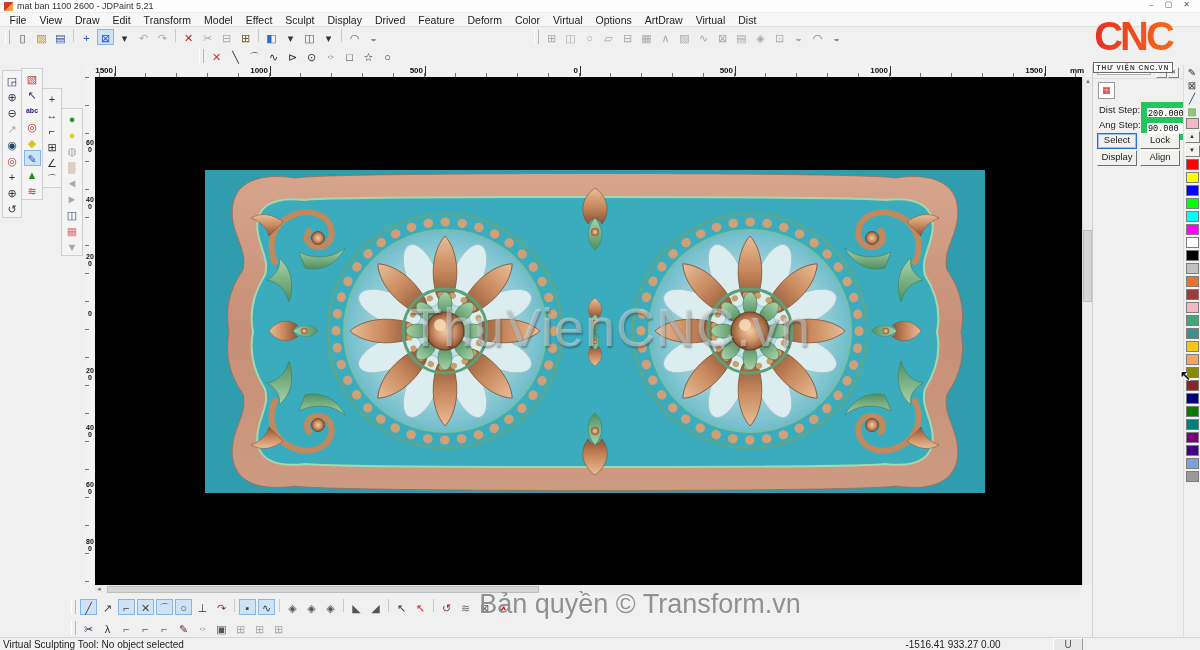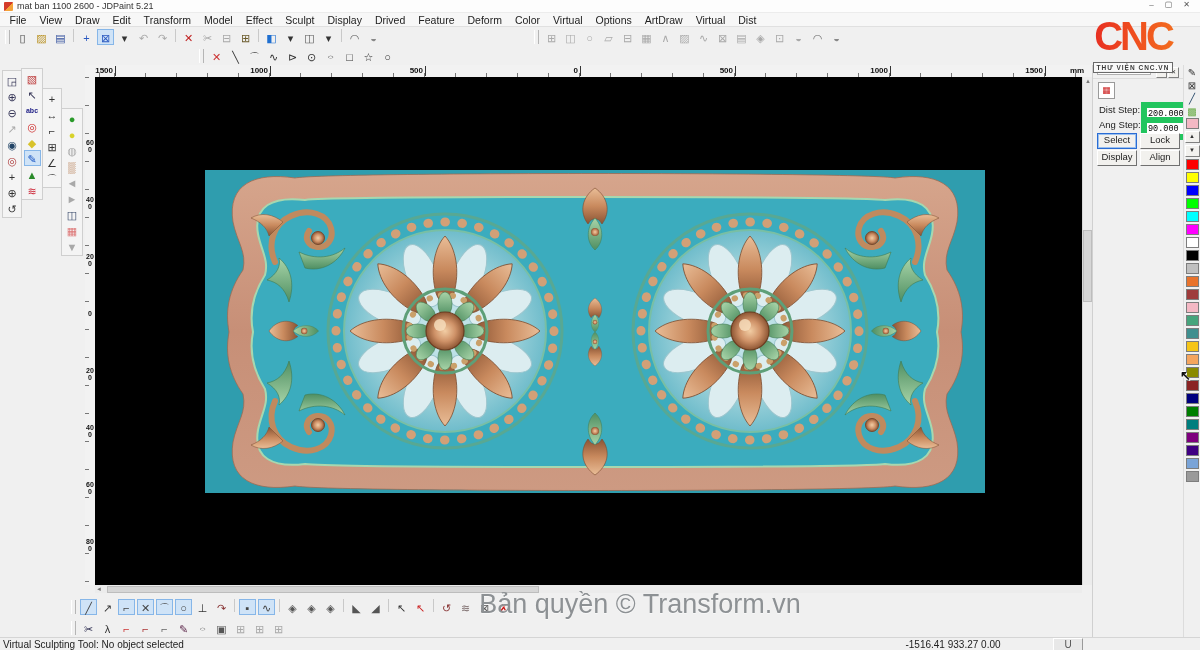--- a/index.html
+++ b/index.html
@@ -323,20 +323,21 @@
     <use href="#fl" transform="translate(68,281) scale(1,-1)"></use>
     <use href="#fl" transform="translate(712,281) scale(-1,-1)"></use>
 
     <use href="#cm" transform="translate(390,18)"></use>
     <use href="#cm" transform="translate(390,305) scale(1,-1)"></use>
     <use href="#cm" transform="translate(390,128) scale(0.55)"></use>
     <use href="#cm" transform="translate(390,196) scale(0.55,-0.55)"></use>
     <use href="#cm" transform="translate(64,161) rotate(-90) scale(0.8)"></use>
     <use href="#cm" transform="translate(716,161) rotate(90) scale(0.8)"></use>
   </svg>
+  <div class="wm-center">ThuVienCNC.vn</div>
 </div>
 
 <div class="vscroll">
   <span class="arr">▲</span>
 </div>
 <div class="vthumb" style="left:1083px;position:absolute"></div>
 <div class="hscroll">
   <span class="arr">◄</span>
   <span class="hthumb"></span>
 </div>

